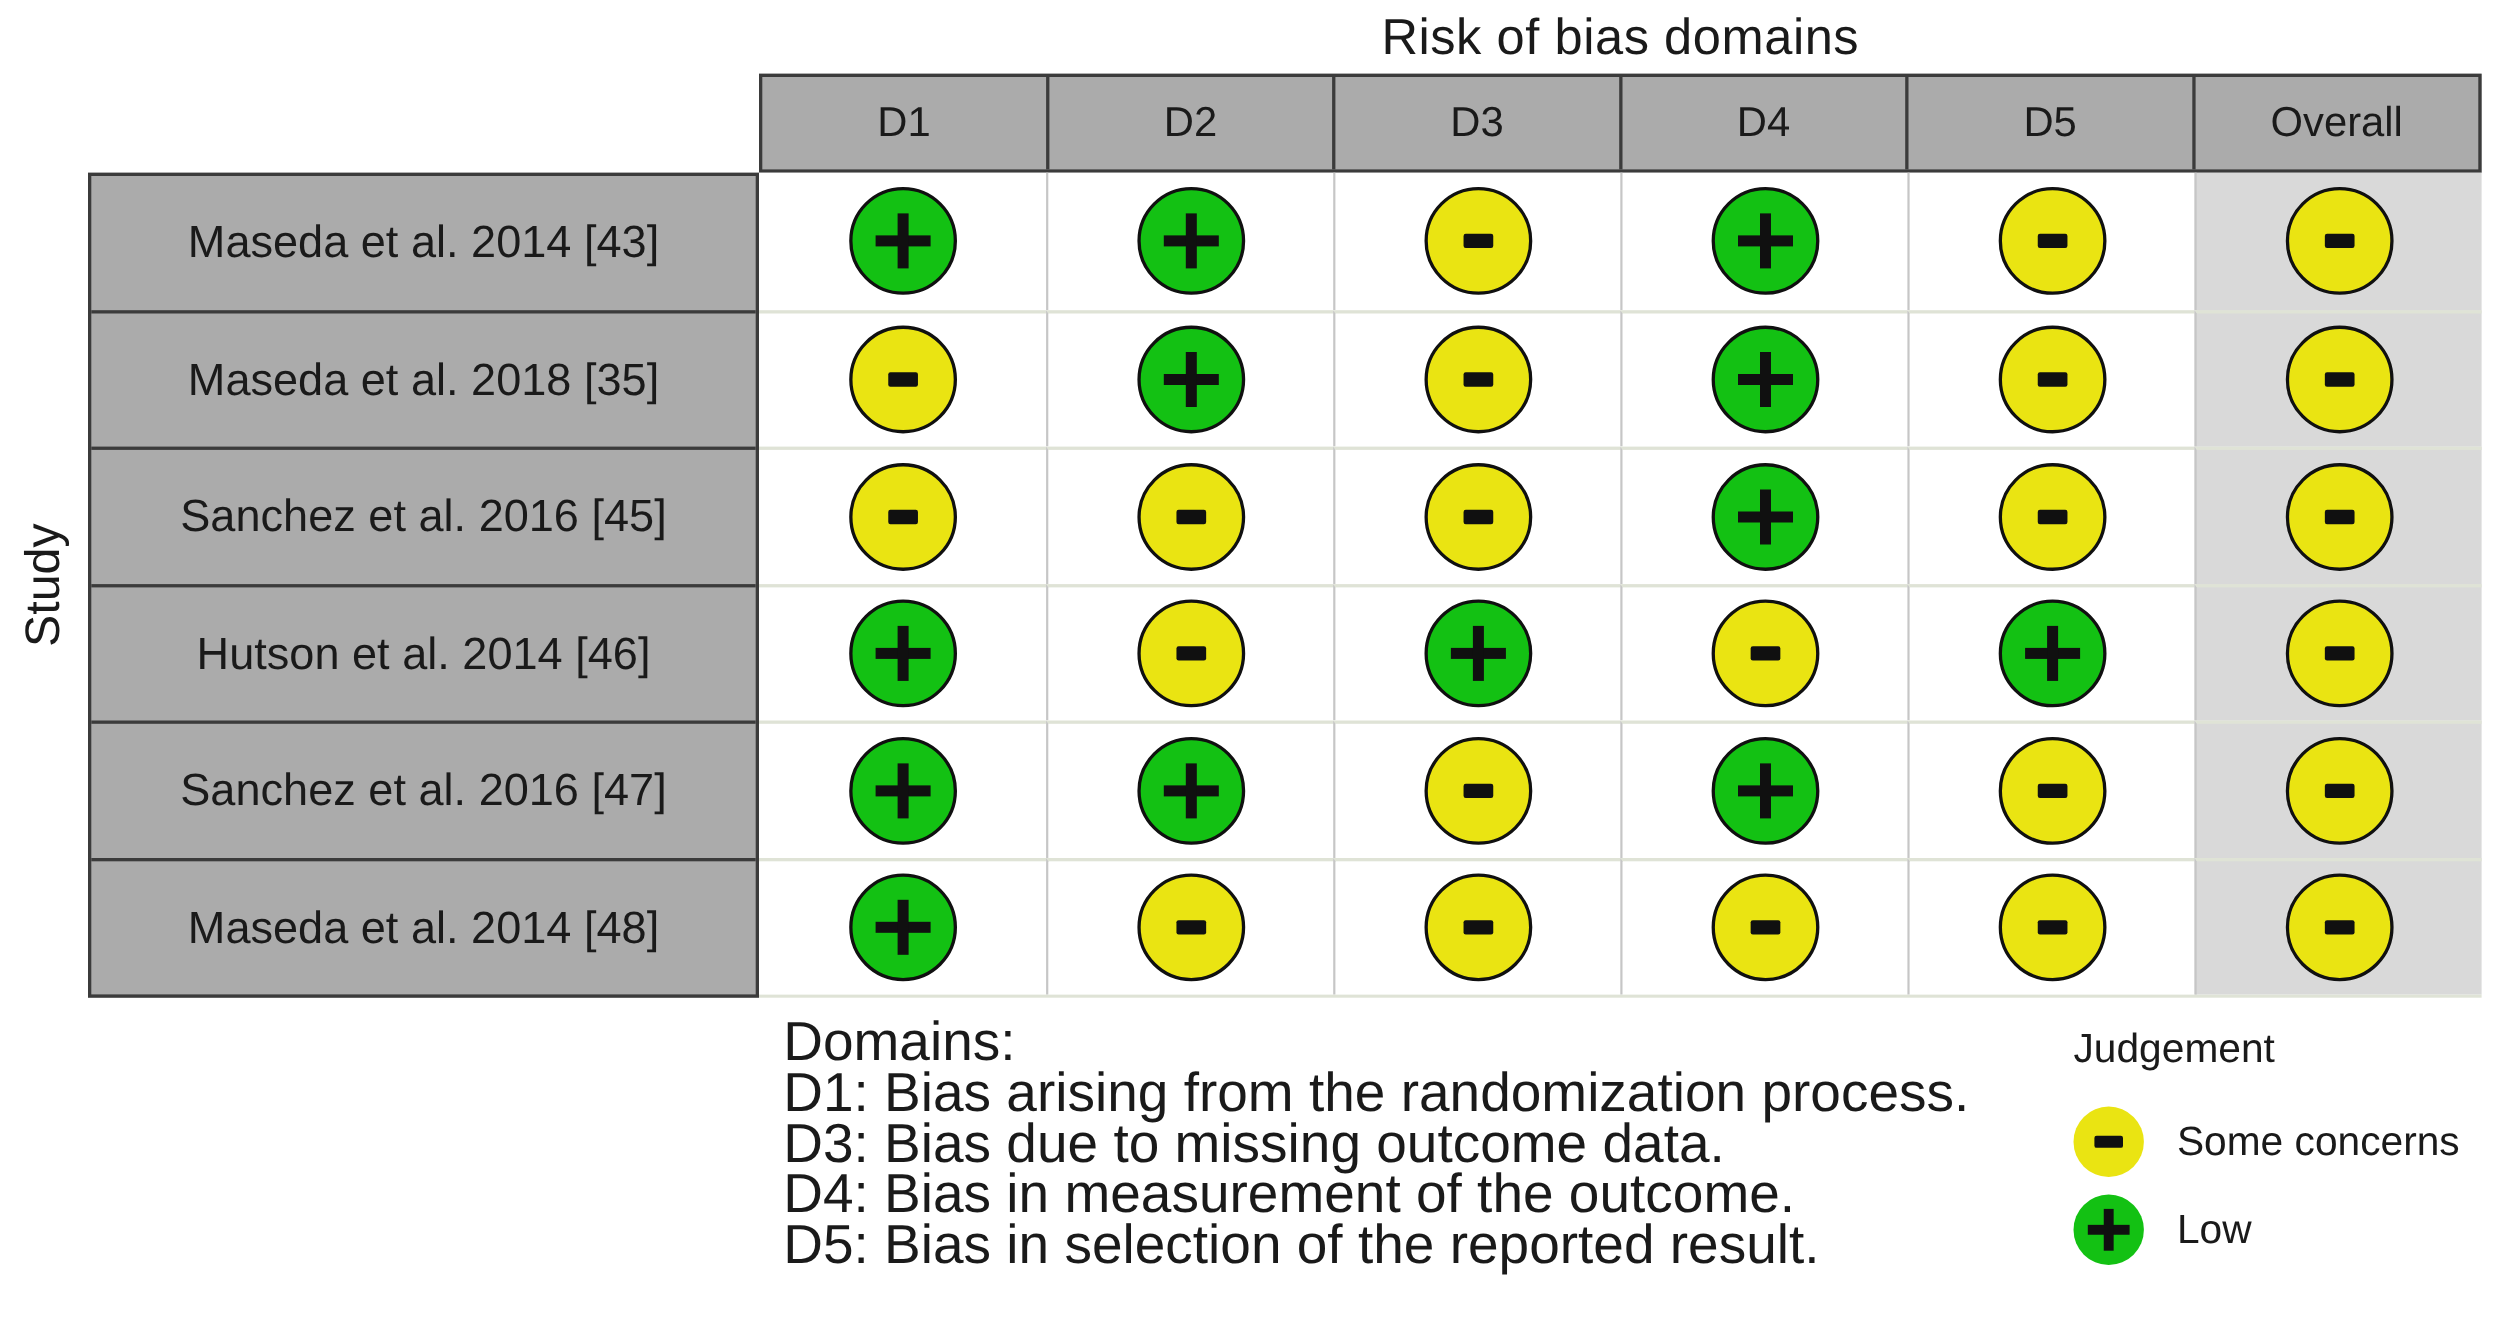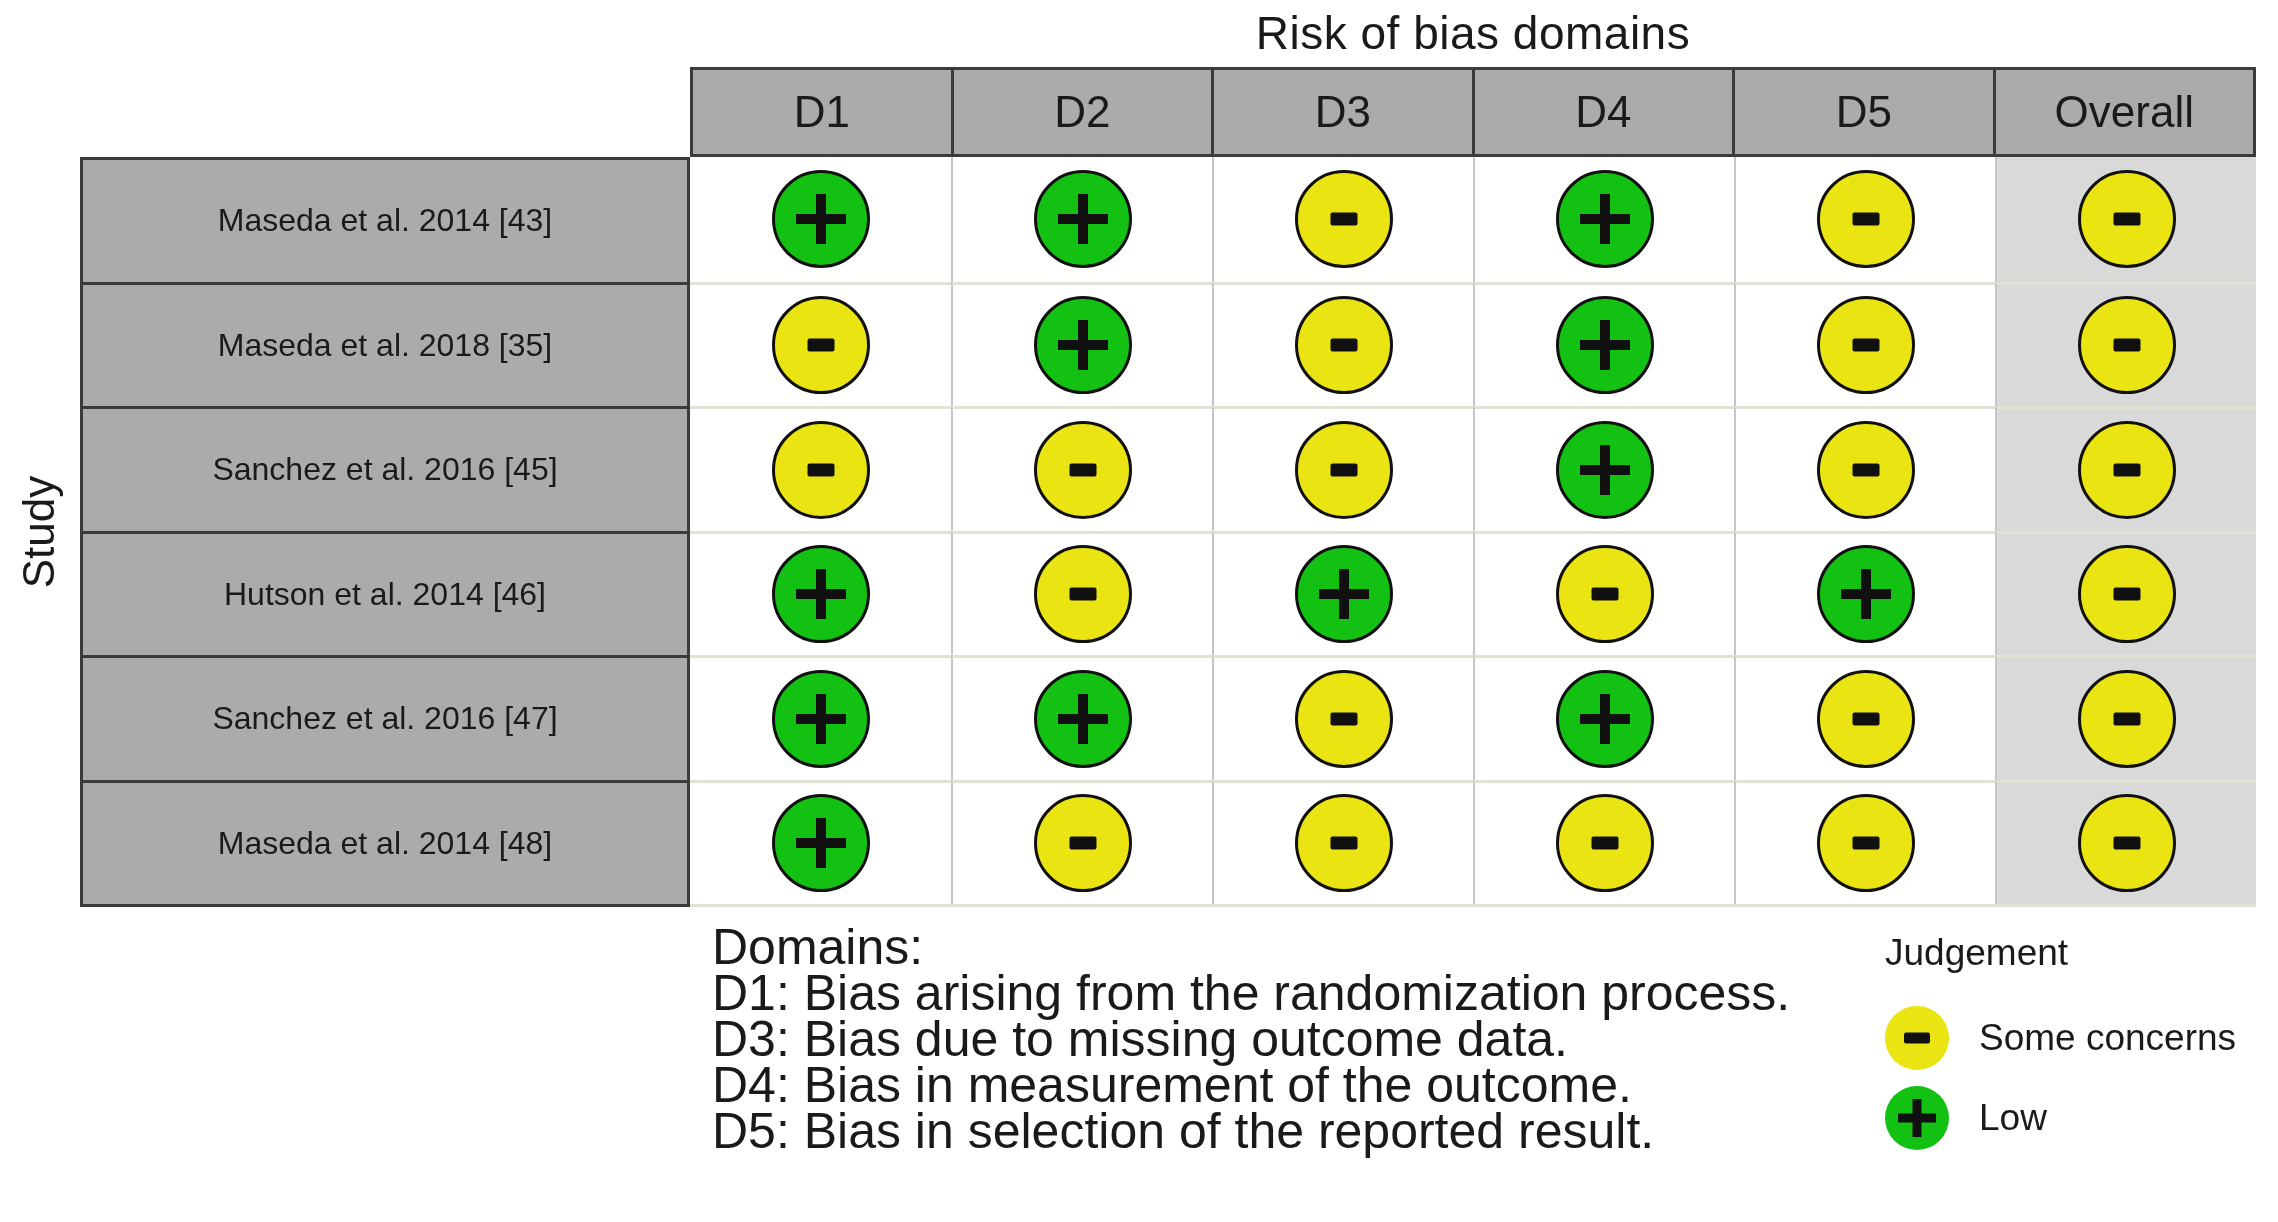--- a/index.html
+++ b/index.html
@@ -38,38 +38,38 @@
     position: absolute;
     left: 690px; top: 67px; width: 1566px; height: 90px;
     display: flex;
     background: var(--header-bg, #ACACAC);
     border: 3px solid var(--border-dark, #3B3B3B);
     box-sizing: border-box;
   }
   .header-cell {
     flex: 1;
     display: flex; align-items: center; justify-content: center;
-    font-size: 44px;
+    font-size: 38px;
     border-left: 3px solid var(--border-dark, #3B3B3B);
   }
   .header-cell.c0 { border-left: none; }
 
   
   .study-col {
     position: absolute;
     left: 80px; top: 157px; width: 610px; height: 750px;
     display: flex; flex-direction: column;
     background: var(--header-bg, #ACACAC);
     border: 3px solid var(--border-dark, #3B3B3B);
     box-sizing: border-box;
   }
   .study-cell {
     flex: 1;
     display: flex; align-items: center; justify-content: center;
-    font-size: 32px;
+    font-size: 41px;
     border-top: 3px solid var(--border-dark, #3B3B3B);
     white-space: nowrap;
   }
   .study-cell.r0 { border-top: none; }
 
   
   .body-grid {
     position: absolute;
     left: 690px; top: 157px; width: 1566px; height: 750px;
     display: grid;

